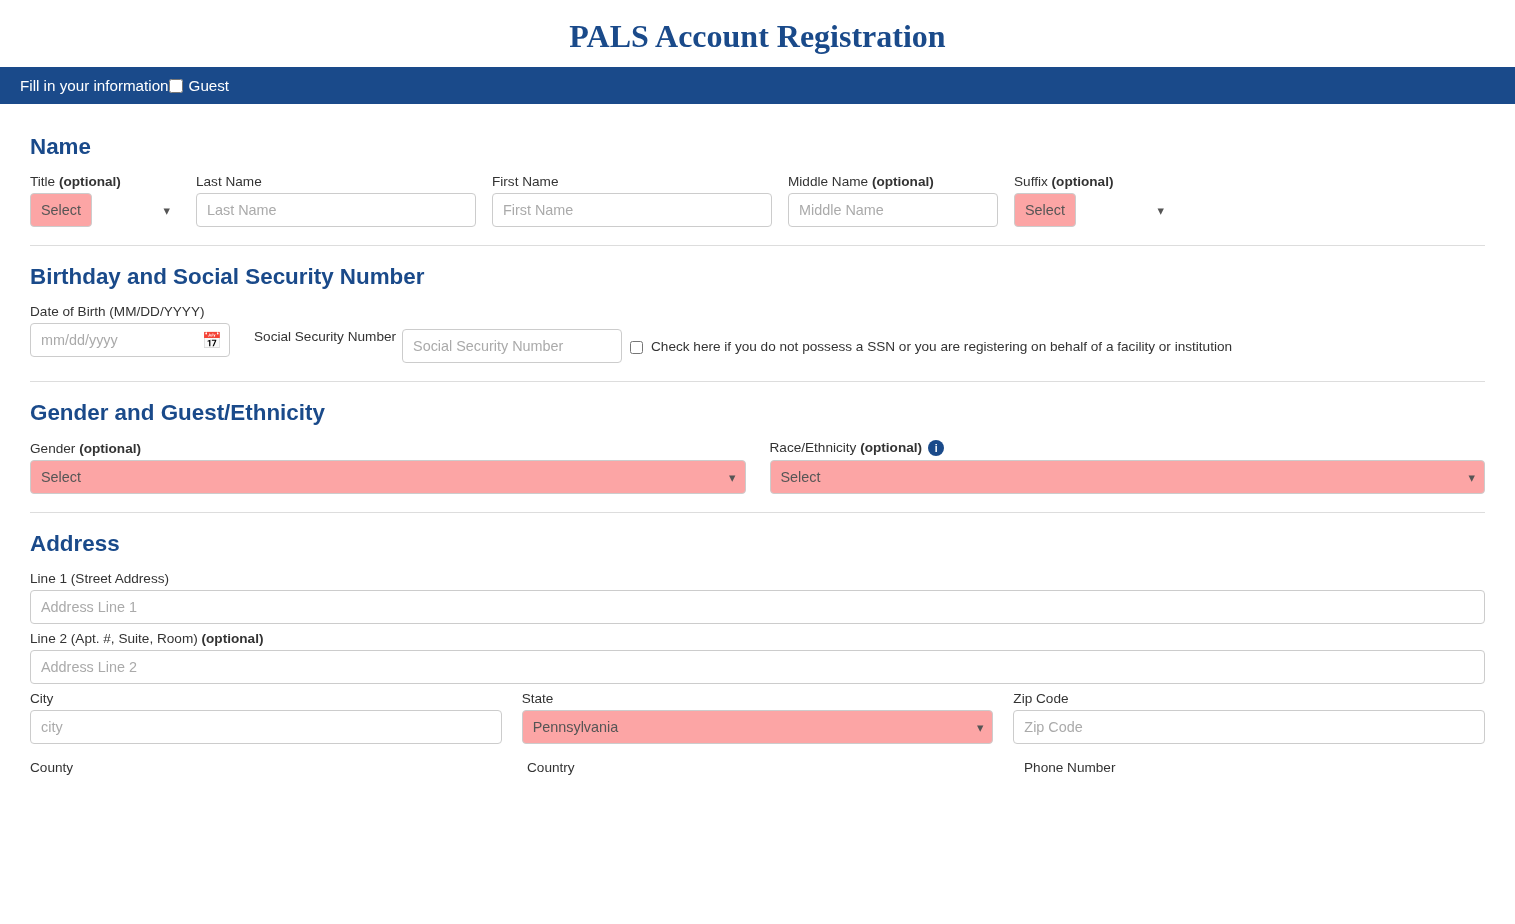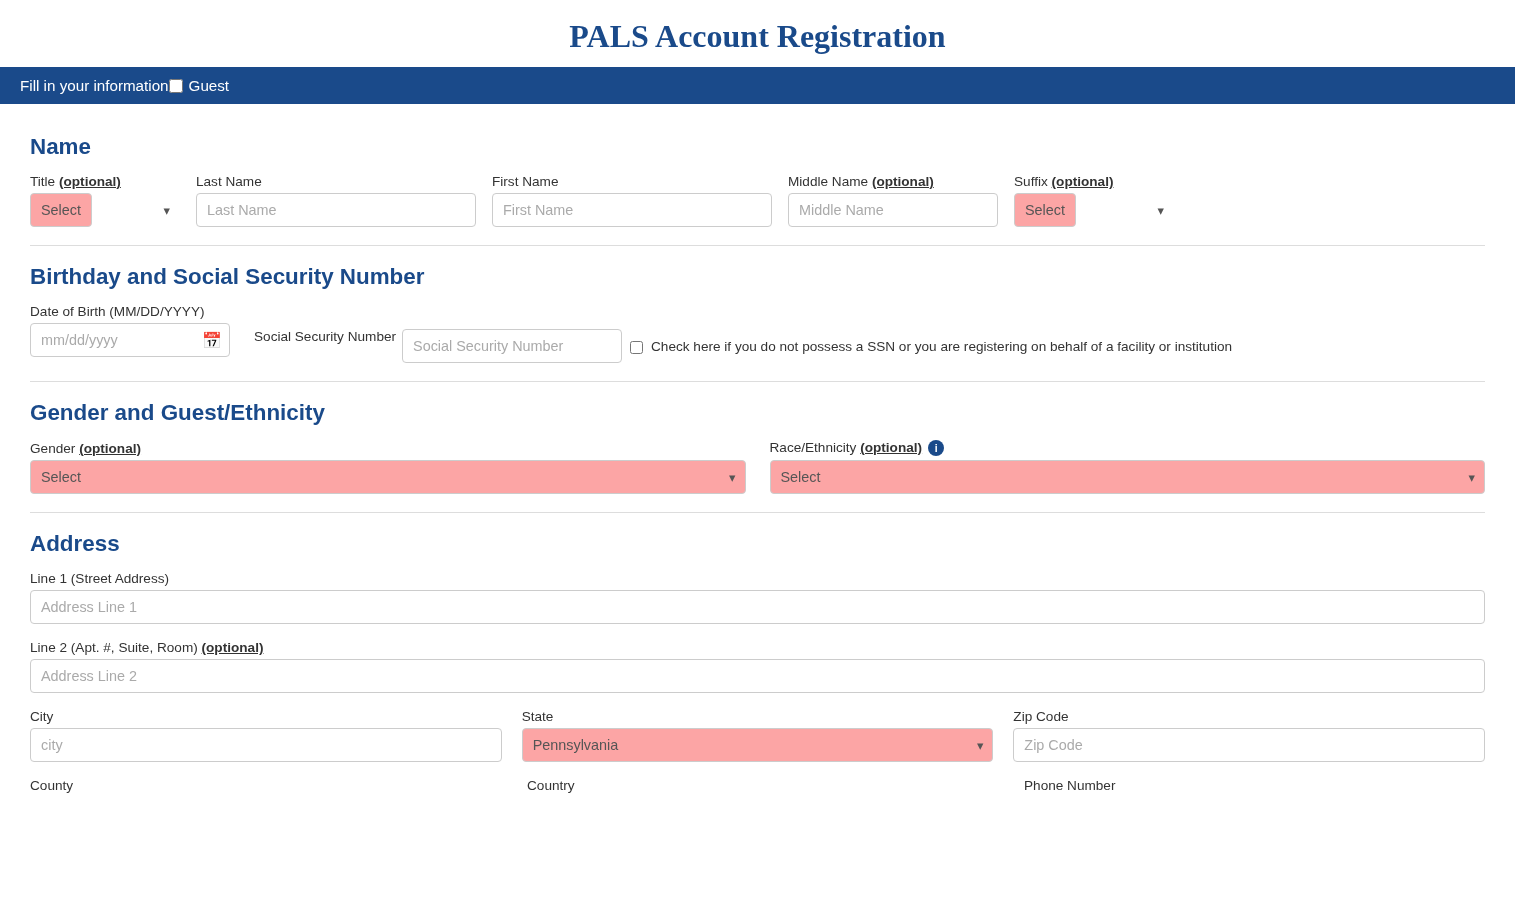--- a/index.html
+++ b/index.html
@@ -67,21 +67,20 @@
       gap: 4px;
     }
 
     .field-label {
       font-size: 0.85rem;
       color: #333;
     }
 
     .field-label .optional {
       font-weight: bold;
-      text-decoration: underline;
     }
 
     input[type="text"], input[type="date"] {
       border: 1px solid #ccc;
       border-radius: 4px;
       padding: 8px 10px;
       font-size: 0.9rem;
       color: #666;
       outline: none;
     }
@@ -206,21 +205,21 @@
       cursor: pointer;
     }
 
     select.full-width {
       width: 100%;
     }
 
     
     .address-line-field {
       width: 100%;
-      margin-bottom: 16px;
+      margin-bottom: 7px;
     }
 
     .address-line-field input {
       width: 100%;
     }
 
     .city-state-zip-row {
       display: flex;
       gap: 20px;
       flex-wrap: wrap;

